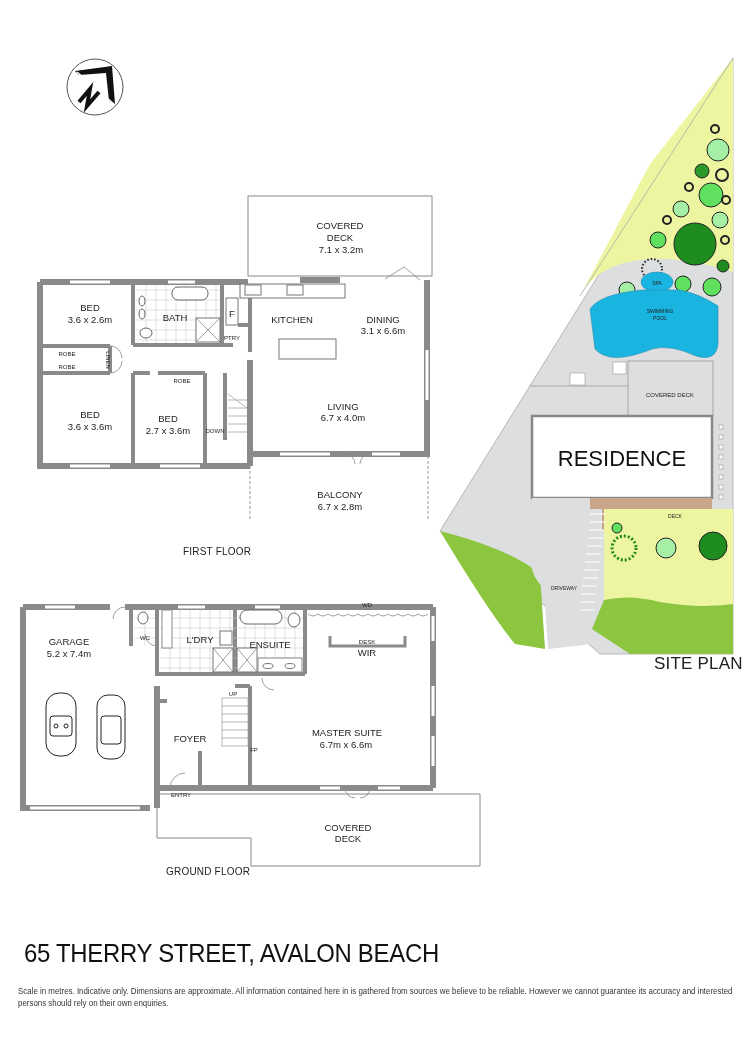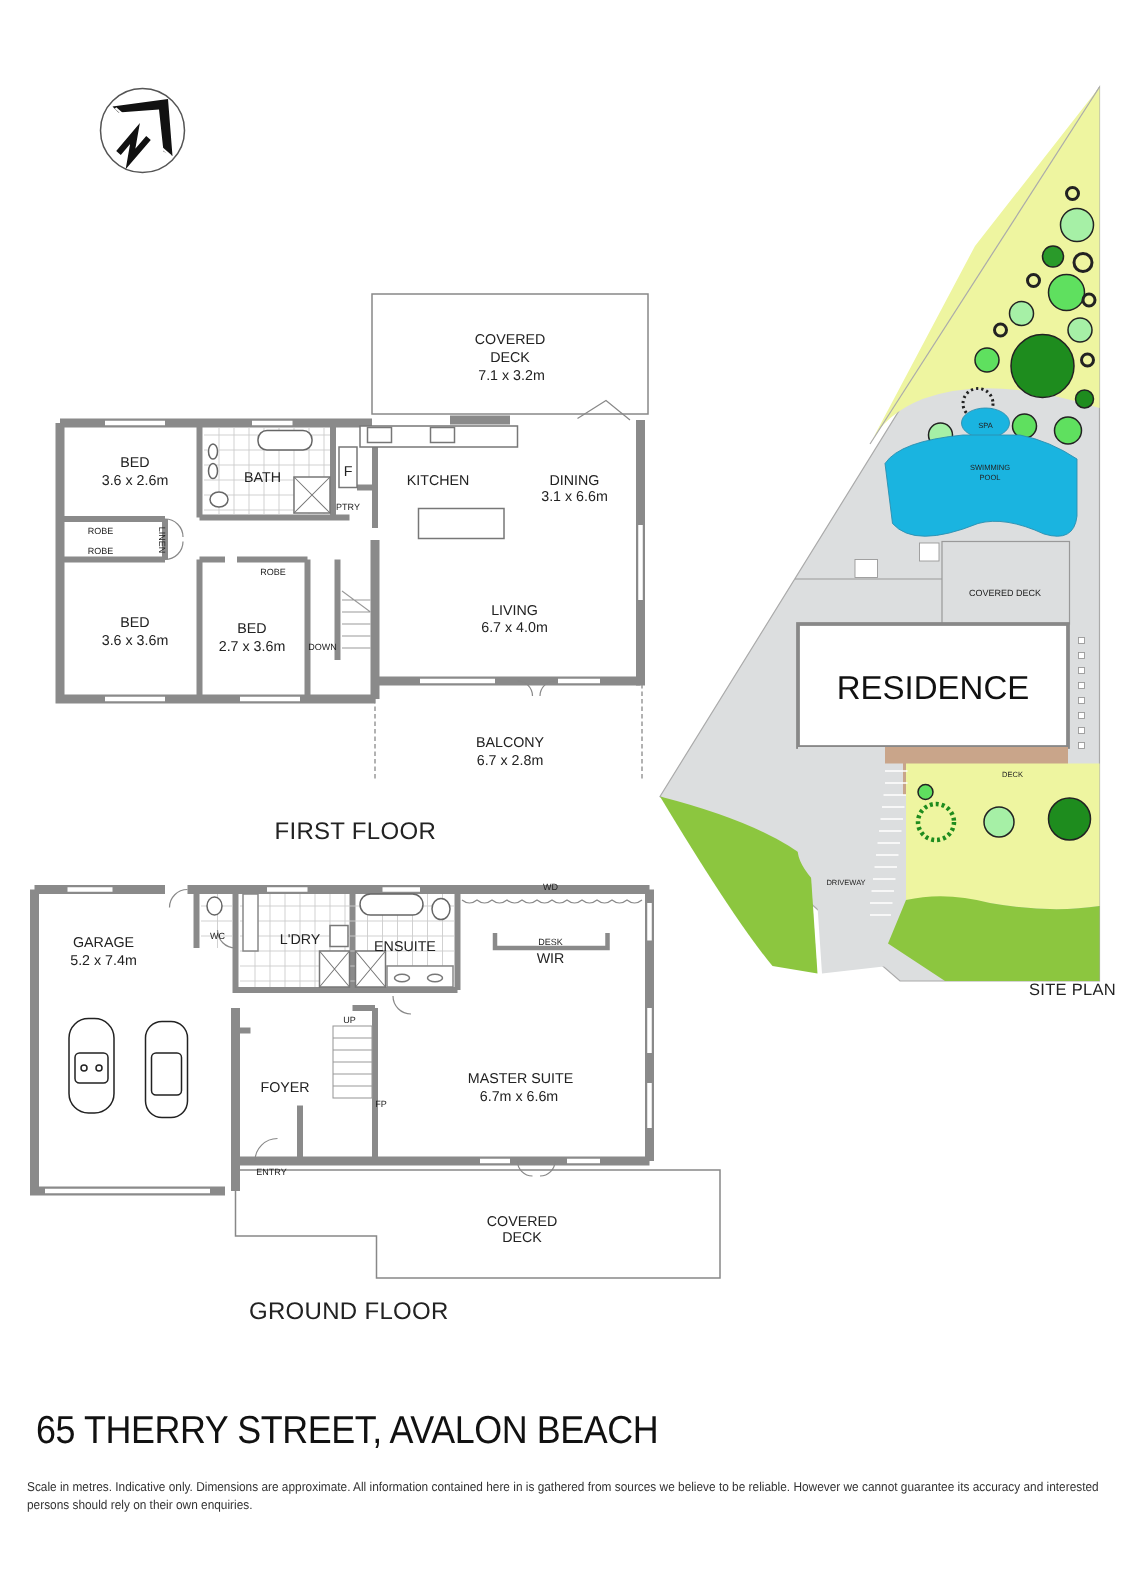--- a/index.html
+++ b/index.html
@@ -1,20 +1,20 @@
 <!DOCTYPE html>
 <html><head>
 <meta charset="utf-8">
 <style>
   html, body { margin:0; padding:0; background:#ffffff; }
   body { width:750px; height:1061px; position:relative; overflow:hidden; font-family:"Liberation Sans", sans-serif; color:#111; }
   .abs { position:absolute; }
   svg { position:absolute; left:0; top:0; }
   .lbl { font-family:"Liberation Sans", sans-serif; fill:#222; text-anchor:middle; }
-  .title-floor { position:absolute; font-size:16px; color:#222; letter-spacing:0.2px; }
+  .title-floor { position:absolute; font-size:10px; color:#222; letter-spacing:0.2px; }
   .address { position:absolute; left:24px; top:938px; font-size:26px; letter-spacing:-0.3px; color:#111; transform:scaleX(0.92); transform-origin:left top; }
   .disclaimer { position:absolute; left:18px; top:986px; width:730px; font-size:8.6px; line-height:11.5px; color:#333; transform:scaleX(0.92); transform-origin:left top; width:790px; }
 </style>
 </head>
 <body>
 
 <div class="abs" style="left:65px;top:57px;width:60px;height:60px;">
   <svg width="60" height="60" viewBox="0 0 60 60">
     <circle cx="30" cy="30" r="28" fill="#fff" stroke="#555" stroke-width="1"></circle>
     <polygon points="10,14 47,9 50,47 44,44 41,16 14,18" fill="#111"></polygon>
@@ -126,21 +126,21 @@
     <text x="67" y="369">ROBE</text>
     <text x="182" y="383">ROBE</text>
     <text x="232" y="340">PTRY</text>
     <text x="215" y="433">DOWN</text>
     <text x="0" y="0" transform="translate(106,360) rotate(90)">LINEN</text>
   </g>
 </svg>
 </div>
 <div class="title-floor" style="left:183px;top:546px;">FIRST FLOOR</div>
 
-<div class="abs" style="left:0;top:572px;width:490px;height:290px;">
+<div class="abs" style="left:0;top:586px;width:490px;height:290px;">
 <svg width="490" height="290" viewBox="0 0 490 290">
 
   <path d="M157,208 H480 V280 H251 V252 H157 Z" fill="#fff" stroke="#888" stroke-width="1"></path>
 
   <g fill="none" stroke="#8a8a8a" stroke-width="6">
     <polyline points="23,21 23,222 150,222"></polyline>
     <line x1="23" y1="21" x2="110" y2="21"></line>
     <line x1="125" y1="21" x2="433" y2="21"></line>
     <line x1="433" y1="21" x2="433" y2="202"></line>
     <line x1="160" y1="202" x2="433" y2="202"></line>
@@ -314,16 +314,16 @@
     <text x="227" y="241" font-size="5">SPA</text>
     <text x="230" y="269" font-size="5">SWIMMING</text>
     <text x="230" y="276" font-size="5">POOL</text>
     <text x="240" y="353" font-size="6">COVERED DECK</text>
     <text x="192" y="422" font-size="22" fill="#111">RESIDENCE</text>
     <text x="245" y="474" font-size="5">DECK</text>
     <text x="134" y="546" font-size="5">DRIVEWAY</text>
   </g>
 </svg>
 </div>
-<div class="title-floor" style="left:654px;top:654px;font-size:11px;margin-left:32px;">SITE PLAN</div>
+<div class="title-floor" style="left:654px;top:654px;font-size:17px;">SITE PLAN</div>
 
 <div class="address">65 THERRY STREET, AVALON BEACH</div>
 <div class="disclaimer">Scale in metres. Indicative only. Dimensions are approximate. All information contained here in is gathered from sources we believe to be reliable. However we cannot guarantee its accuracy and interested persons should rely on their own enquiries.</div>
 
 </body></html>

